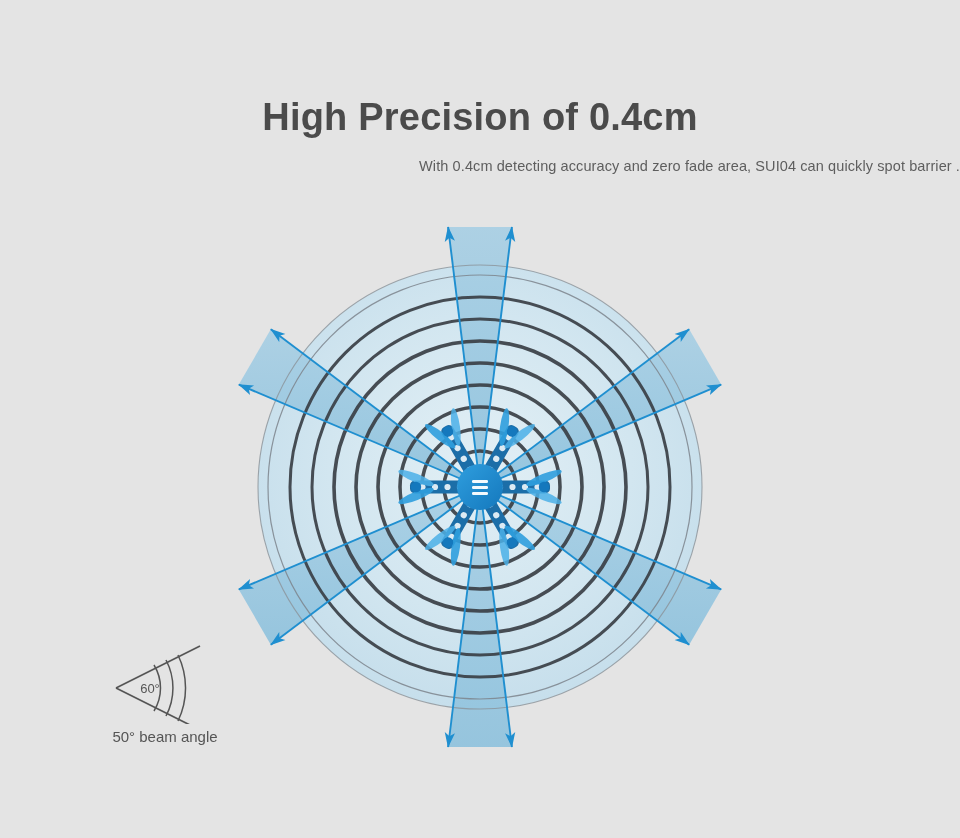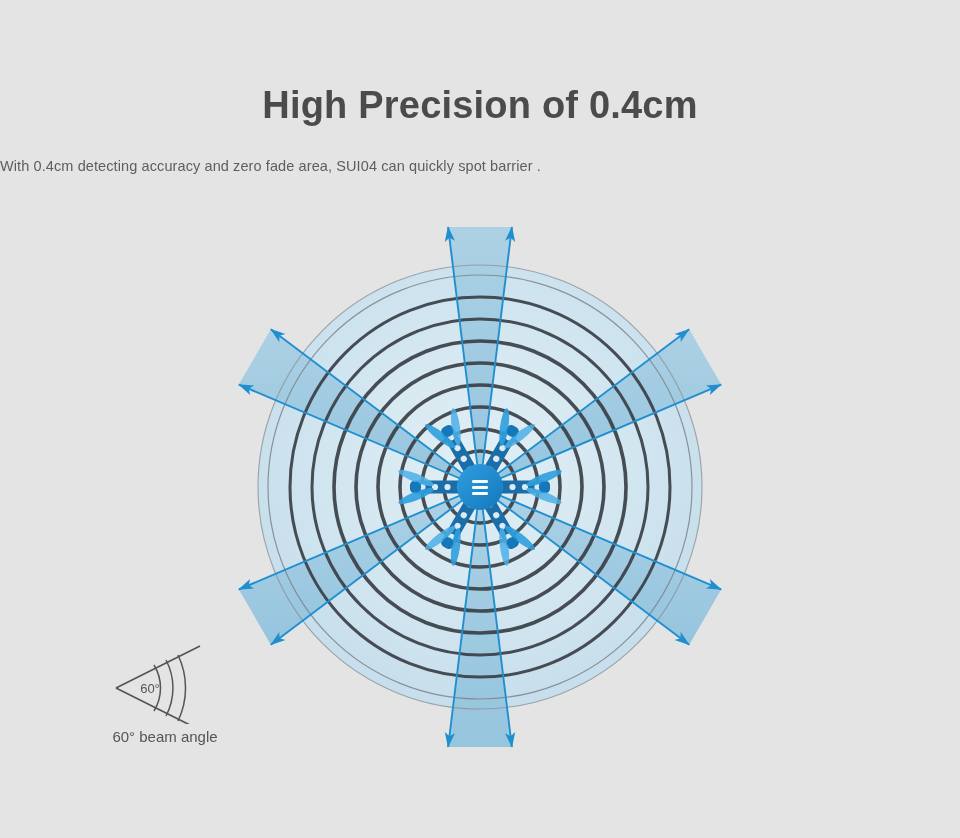--- a/index.html
+++ b/index.html
@@ -15,34 +15,34 @@
     position: relative;
   }
   #page {
     position: relative;
     width: 960px;
     height: 838px;
   }
   .hero-title {
     position: absolute;
     left: 0;
-    top: 84px;
+    top: 96px;
     width: 960px;
     text-align: center;
     font-size: 38px;
     font-weight: bold;
     color: #4b4b4b;
     letter-spacing: 0.2px;
   }
   .hero-subtitle {
     position: absolute;
     left: 0;
     top: 158px;
     width: 960px;
-    text-align: left;
+    text-align: right;
     font-size: 14.5px;
     font-weight: normal;
     color: #5e5e5e;
     letter-spacing: 0.1px;
   }
   .sonar-figure {
     position: absolute;
     left: 170px;
     top: 210px;
     width: 620px;
@@ -211,16 +211,16 @@
     <div class="beam-badge-icon">
       <svg width="120" height="84" viewBox="0 0 120 84">
         <path d="M8,48 L92,6" fill="none" stroke="#555555" stroke-width="1.7"></path>
         <path d="M8,48 L92,90" fill="none" stroke="#555555" stroke-width="1.7"></path>
         <path d="M46,25 A44,44 0 0 1 46,71" fill="none" stroke="#555555" stroke-width="1.5"></path>
         <path d="M58,20 A60,60 0 0 1 58,76" fill="none" stroke="#555555" stroke-width="1.5"></path>
         <path d="M70,15 A76,76 0 0 1 70,81" fill="none" stroke="#555555" stroke-width="1.5"></path>
         <text id="badge-angle-text" x="42" y="53" font-family="Liberation Sans, sans-serif" font-size="13" fill="#555555" text-anchor="middle">60°</text>
       </svg>
     </div>
-    <div class="beam-badge-caption">60° beam angle</div>
+    <div class="beam-badge-caption">50° beam angle</div>
   </div>
 
 </div>
 
 </body></html>

